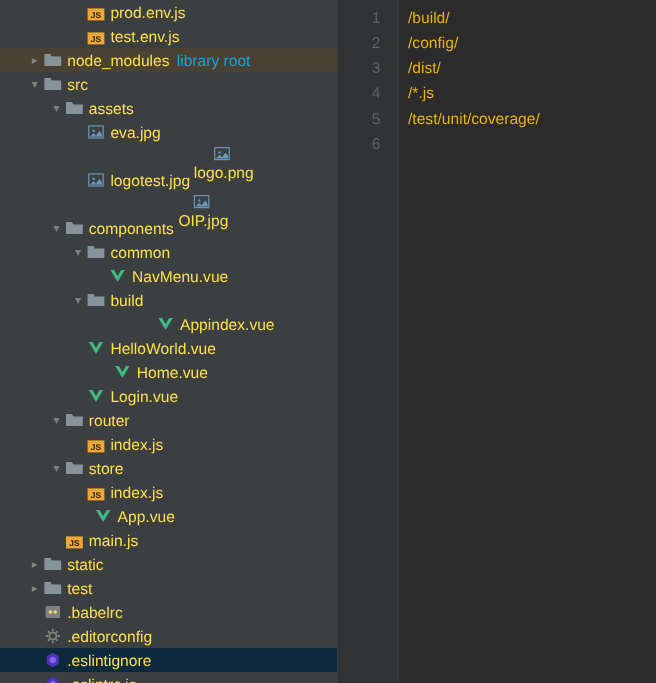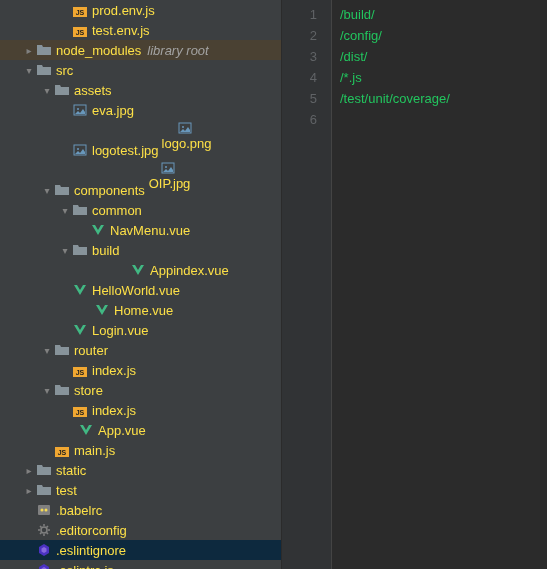--- a/index.html
+++ b/index.html
@@ -29,21 +29,21 @@
   background: #313335;
   text-align: right;
   color: #606366;
   padding: 4px 14px 4px 4px;
   border-right: 1px solid #444;
 }
 .gutter div { line-height: 21px; }
 .code {
   flex: 1;
   padding: 4px 8px;
-  color: #22c55e;
+  color: #eab308;
 }
 .code .line { line-height: 21px; white-space: pre; }
 .tree-row {
   display: flex;
   align-items: center;
   height: 20px;
   padding-left: 4px;
   cursor: pointer;
 }
 .tree-row.selected {
@@ -61,21 +61,21 @@
 }
 .icon {
   width: 16px;
   height: 16px;
   display: inline-flex;
   align-items: center;
   justify-content: center;
   margin-right: 4px;
 }
 .label { color: #fde047; }
-.lib-note { color: #a3a3a3; margin-left: 6px; font-style: italic; }
+.lib-note { color: #0ea5e9; margin-left: 6px; }
 
 .icon svg { display:block; }
 </style>
 </head>
 <body>
 
 <div class="sidebar" id="tree">
     <div class="tree-row" style="padding-left: 58px;">
       <span class="arrow"></span>
       <span class="icon">

